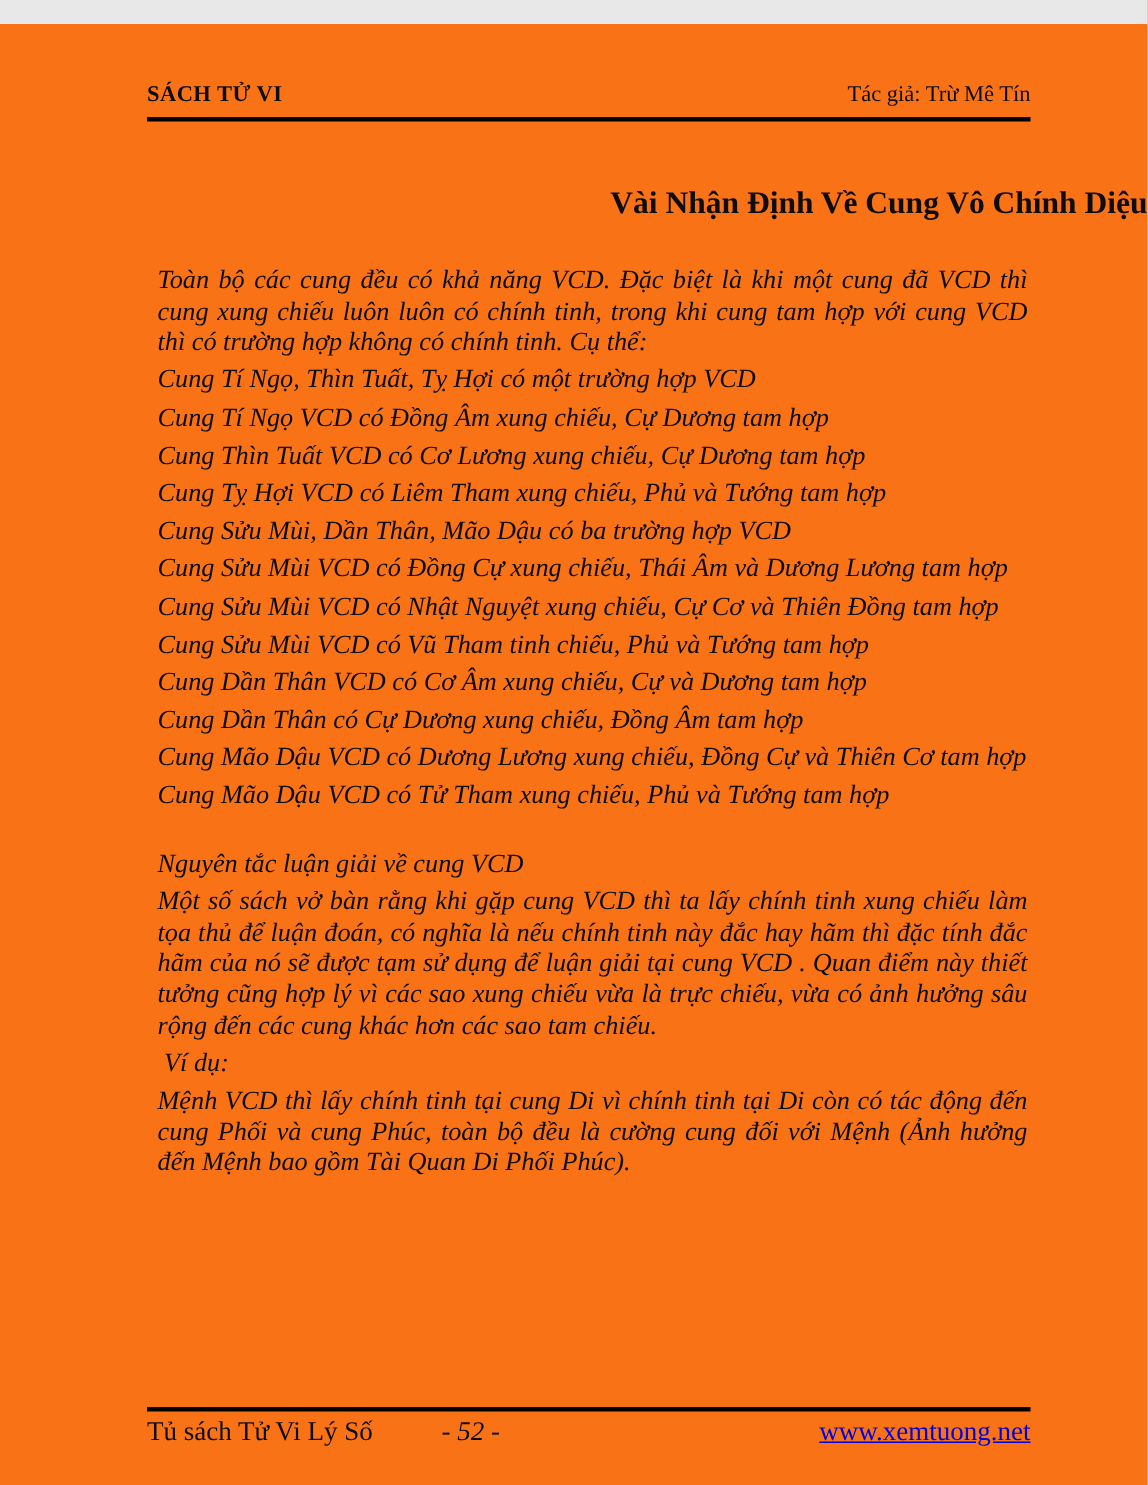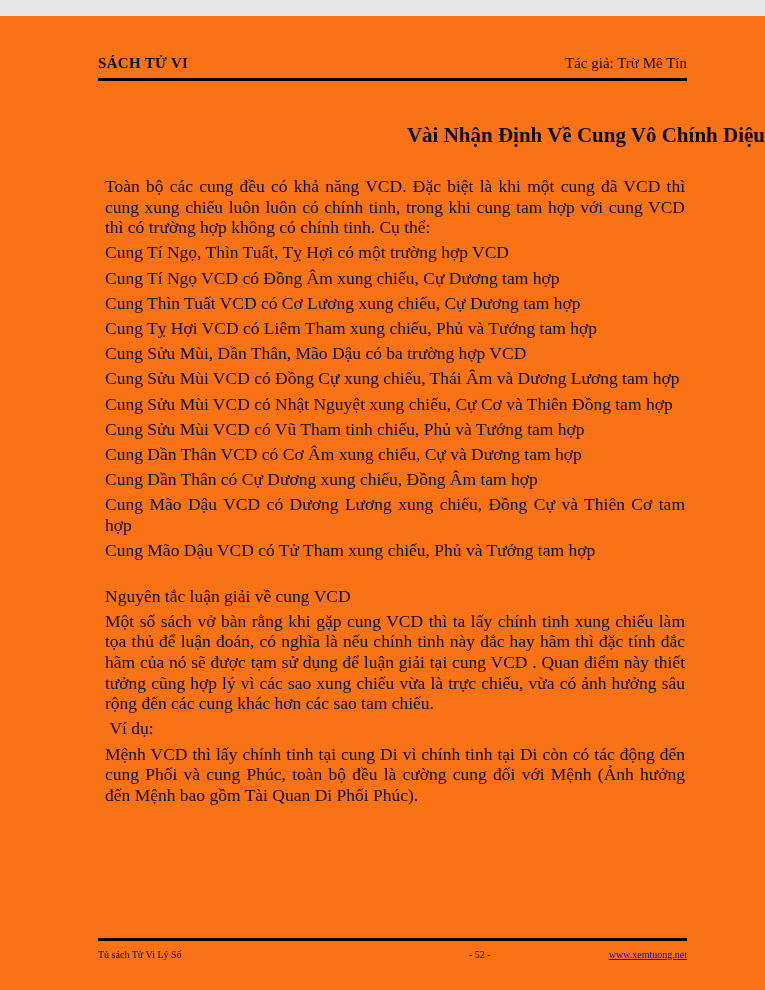--- a/index.html
+++ b/index.html
@@ -43,35 +43,36 @@
     top: 160px;
     left: 105px;
     width: 580px;
     font-size: 17.5px;
     line-height: 20.6px;
     text-align: justify;
   }
   .content p {
     margin: 0 0 4.6px 0;
     white-space: pre-wrap;
+    font-style: italic;
   }
   .content p.gap-before { margin-top: 25px; }
   .footer {
     position: absolute;
     left: 98px;
     right: 78px;
     top: 922px;
     border-top: 3px solid #000;
     padding-top: 4px;
     display: flex;
-    font-size: 10px;
+    font-size: 18px;
     line-height: 19px;
   }
   .footer-left  { flex: 1; text-align: left; }
-  .footer-center{ flex: 1; text-align: right; }
+  .footer-center{ flex: 1; text-align: left; font-style: italic; }
   .footer-right { flex: 1; text-align: right; }
   .site-link {
     color: #0000dd;
     text-decoration: underline;
   }
 </style>
 </head>
 <body>
 
 <div class="page">

